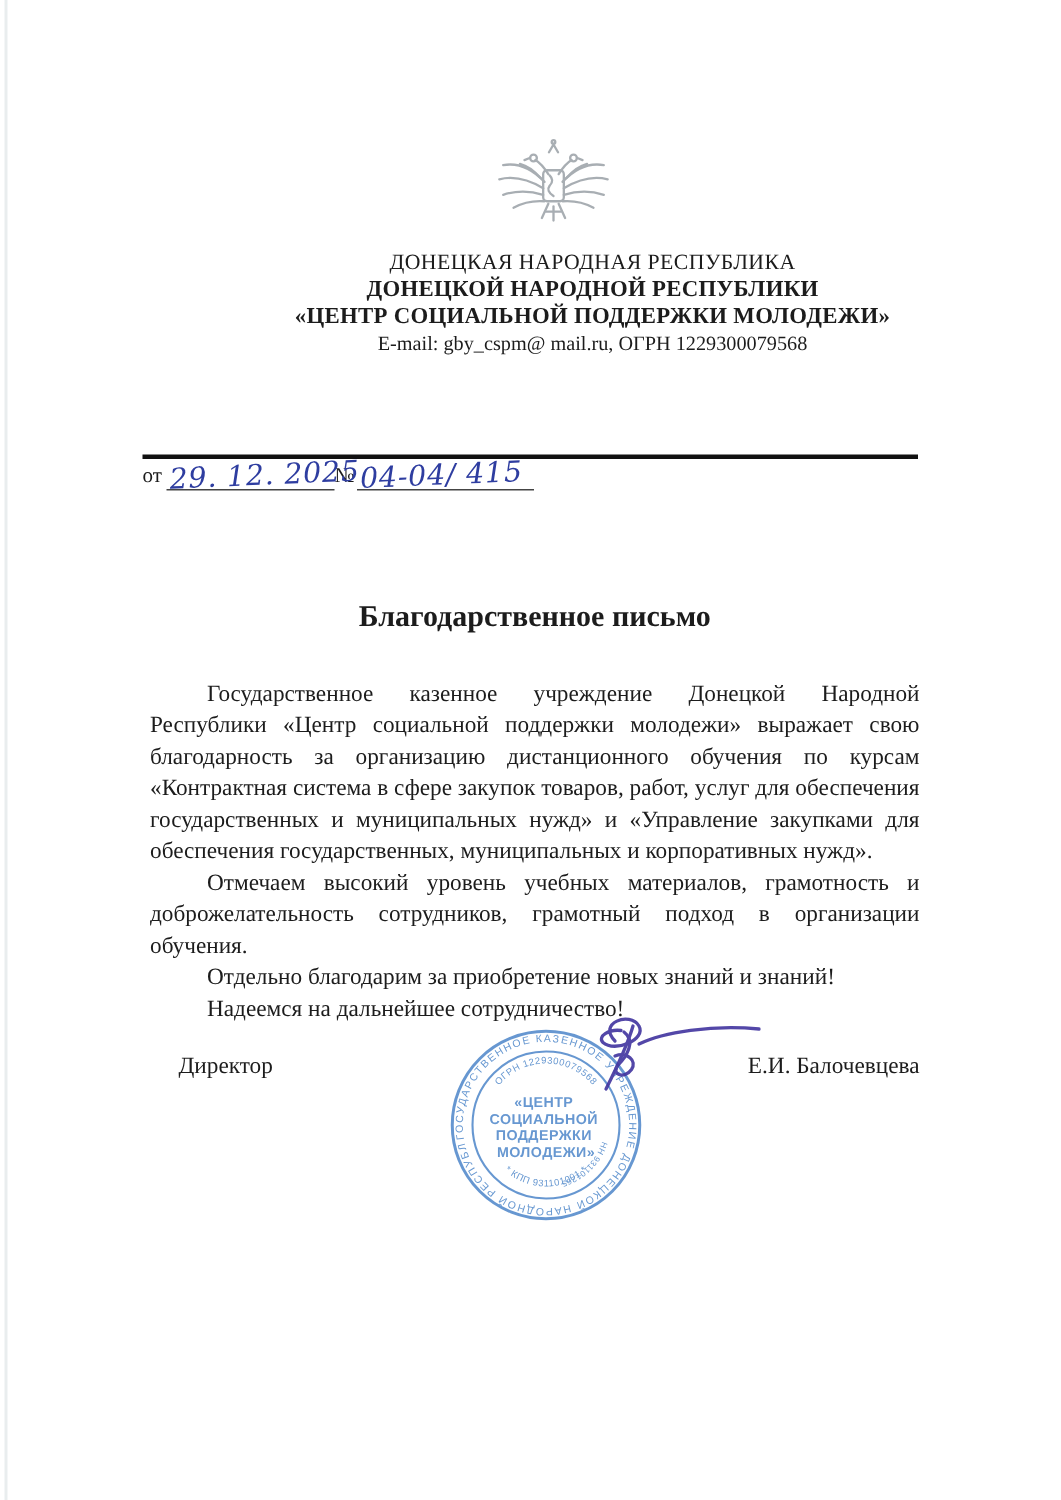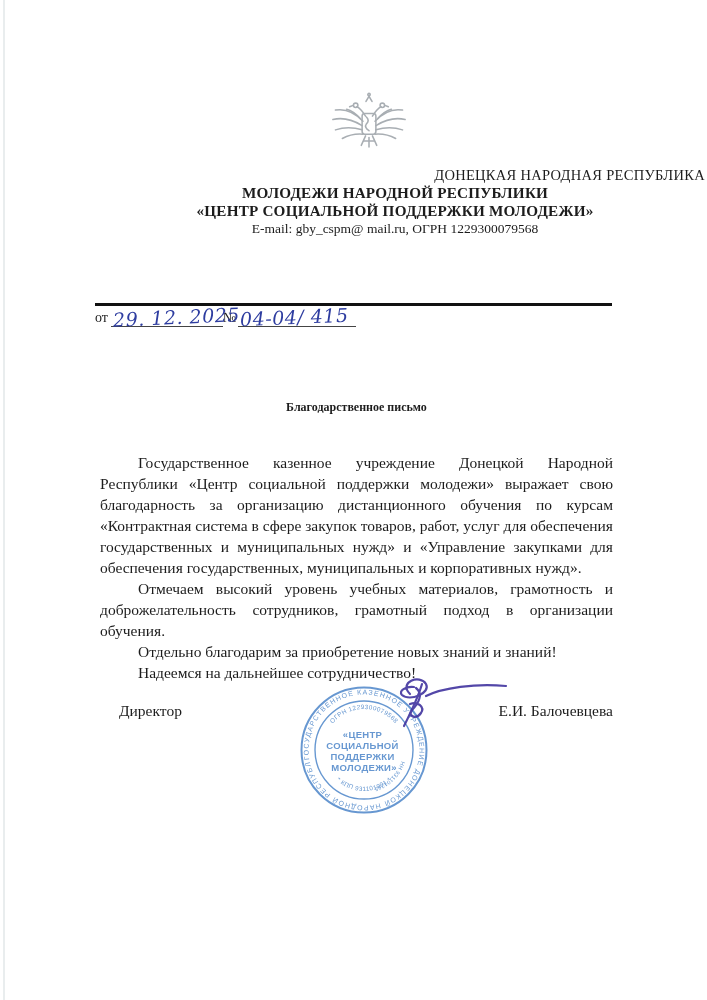--- a/index.html
+++ b/index.html
@@ -5,41 +5,41 @@
   html,body{margin:0;padding:0;background:#ffffff;}
   .page{
     position:relative;width:707px;height:1000px;background:#ffffff;overflow:hidden;
     font-family:"Liberation Serif", serif;color:#1c1c1c;
   }
   .scan-edge{position:absolute;left:3px;top:0;width:2px;height:1000px;background:#e4e8ea;opacity:.8;}
   
   .emblem{position:absolute;left:326px;top:90px;width:86px;height:78px;}
   
   .letterhead{position:absolute;left:85px;top:166px;width:620px;text-align:center;line-height:18px;}
-  .lh-country{font-size:14.5px;letter-spacing:.3px;text-align:right;}
+  .lh-country{font-size:14.5px;letter-spacing:.3px;}
   .lh-bold{font-size:15.2px;font-weight:bold;letter-spacing:.2px;}
   .lh-contact{font-size:13.5px;line-height:17px;}
   .lh-contact.first{margin-top:2px;}
   
   .refblock{position:absolute;left:95px;top:303px;width:517px;}
   .refrule{height:3px;background:#111;margin-bottom:3px;}
   .refrow{font-size:14px;height:21px;white-space:nowrap;}
   .reflabel{display:inline-block;vertical-align:bottom;padding-bottom:1px;text-align:right;}
   .refline{display:inline-block;border-bottom:1.2px solid #444;height:17px;vertical-align:bottom;position:relative;}
   .refline.date{width:112px;margin-left:3px;}
   .refline.num{width:118px;margin-left:2px;}
   .refline.reply{width:88px;margin-left:3px;margin-right:10px;}
   .refline.replyfrom{width:118px;margin-left:6px;}
   .hand{
     position:absolute;left:2px;bottom:-2px;color:#2e3da0;
     font-family:"DejaVu Serif", serif;font-style:italic;font-size:19px;
     transform:rotate(-2.5deg);letter-spacing:.5px;white-space:nowrap;
   }
   
-  .doc-title{position:absolute;left:100px;top:400px;width:513px;text-align:center;font-weight:bold;font-size:12px;}
+  .doc-title{position:absolute;left:100px;top:400px;width:513px;text-align:center;font-weight:bold;font-size:20px;}
   
   .body-text{position:absolute;left:100px;top:452px;width:513px;font-size:15.5px;line-height:21px;text-align:justify;}
   .body-text p{margin:0;text-indent:38px;}
   
   .sig-row{position:absolute;left:100px;top:702px;width:513px;font-size:15.5px;}
   .sig-pos{position:absolute;left:0;top:0;margin-left:19px;}
   .sig-name{position:absolute;right:0;top:0;}
   
   .stamp{position:absolute;left:298px;top:684px;width:132px;height:132px;opacity:.85;}
   .stamp text{font-family:"Liberation Sans", sans-serif;fill:#4d86c9;}
@@ -81,21 +81,21 @@
 
       <path d="M46,53 L41,64"></path>
       <path d="M50,55 L50,66"></path>
       <path d="M54,53 L59,64"></path>
       <path d="M44,59 L56,59"></path>
     </g>
   </svg>
 
   <div class="letterhead">
     <div class="lh-country">ДОНЕЦКАЯ НАРОДНАЯ РЕСПУБЛИКА</div>
-    <div class="lh-bold">МОЛОДЕЖИ НАРОДНОЙ РЕСПУБЛИКИ</div>
+    <div class="lh-bold">ДОНЕЦКОЙ НАРОДНОЙ РЕСПУБЛИКИ</div>
     <div class="lh-bold">«ЦЕНТР СОЦИАЛЬНОЙ ПОДДЕРЖКИ МОЛОДЕЖИ»</div>
     <div class="lh-contact">E-mail: gby_cspm@ mail.ru, ОГРН 1229300079568</div>
   </div>
 
   <div class="refblock">
     <div class="refrule"></div>
     <div class="refrow">
       <span class="reflabel">от</span><span class="refline date"><span class="hand">29. 12. 2025</span></span><span class="reflabel">№</span><span class="refline num"><span class="hand">04-04/ 415</span></span>
     </div>
   </div>

